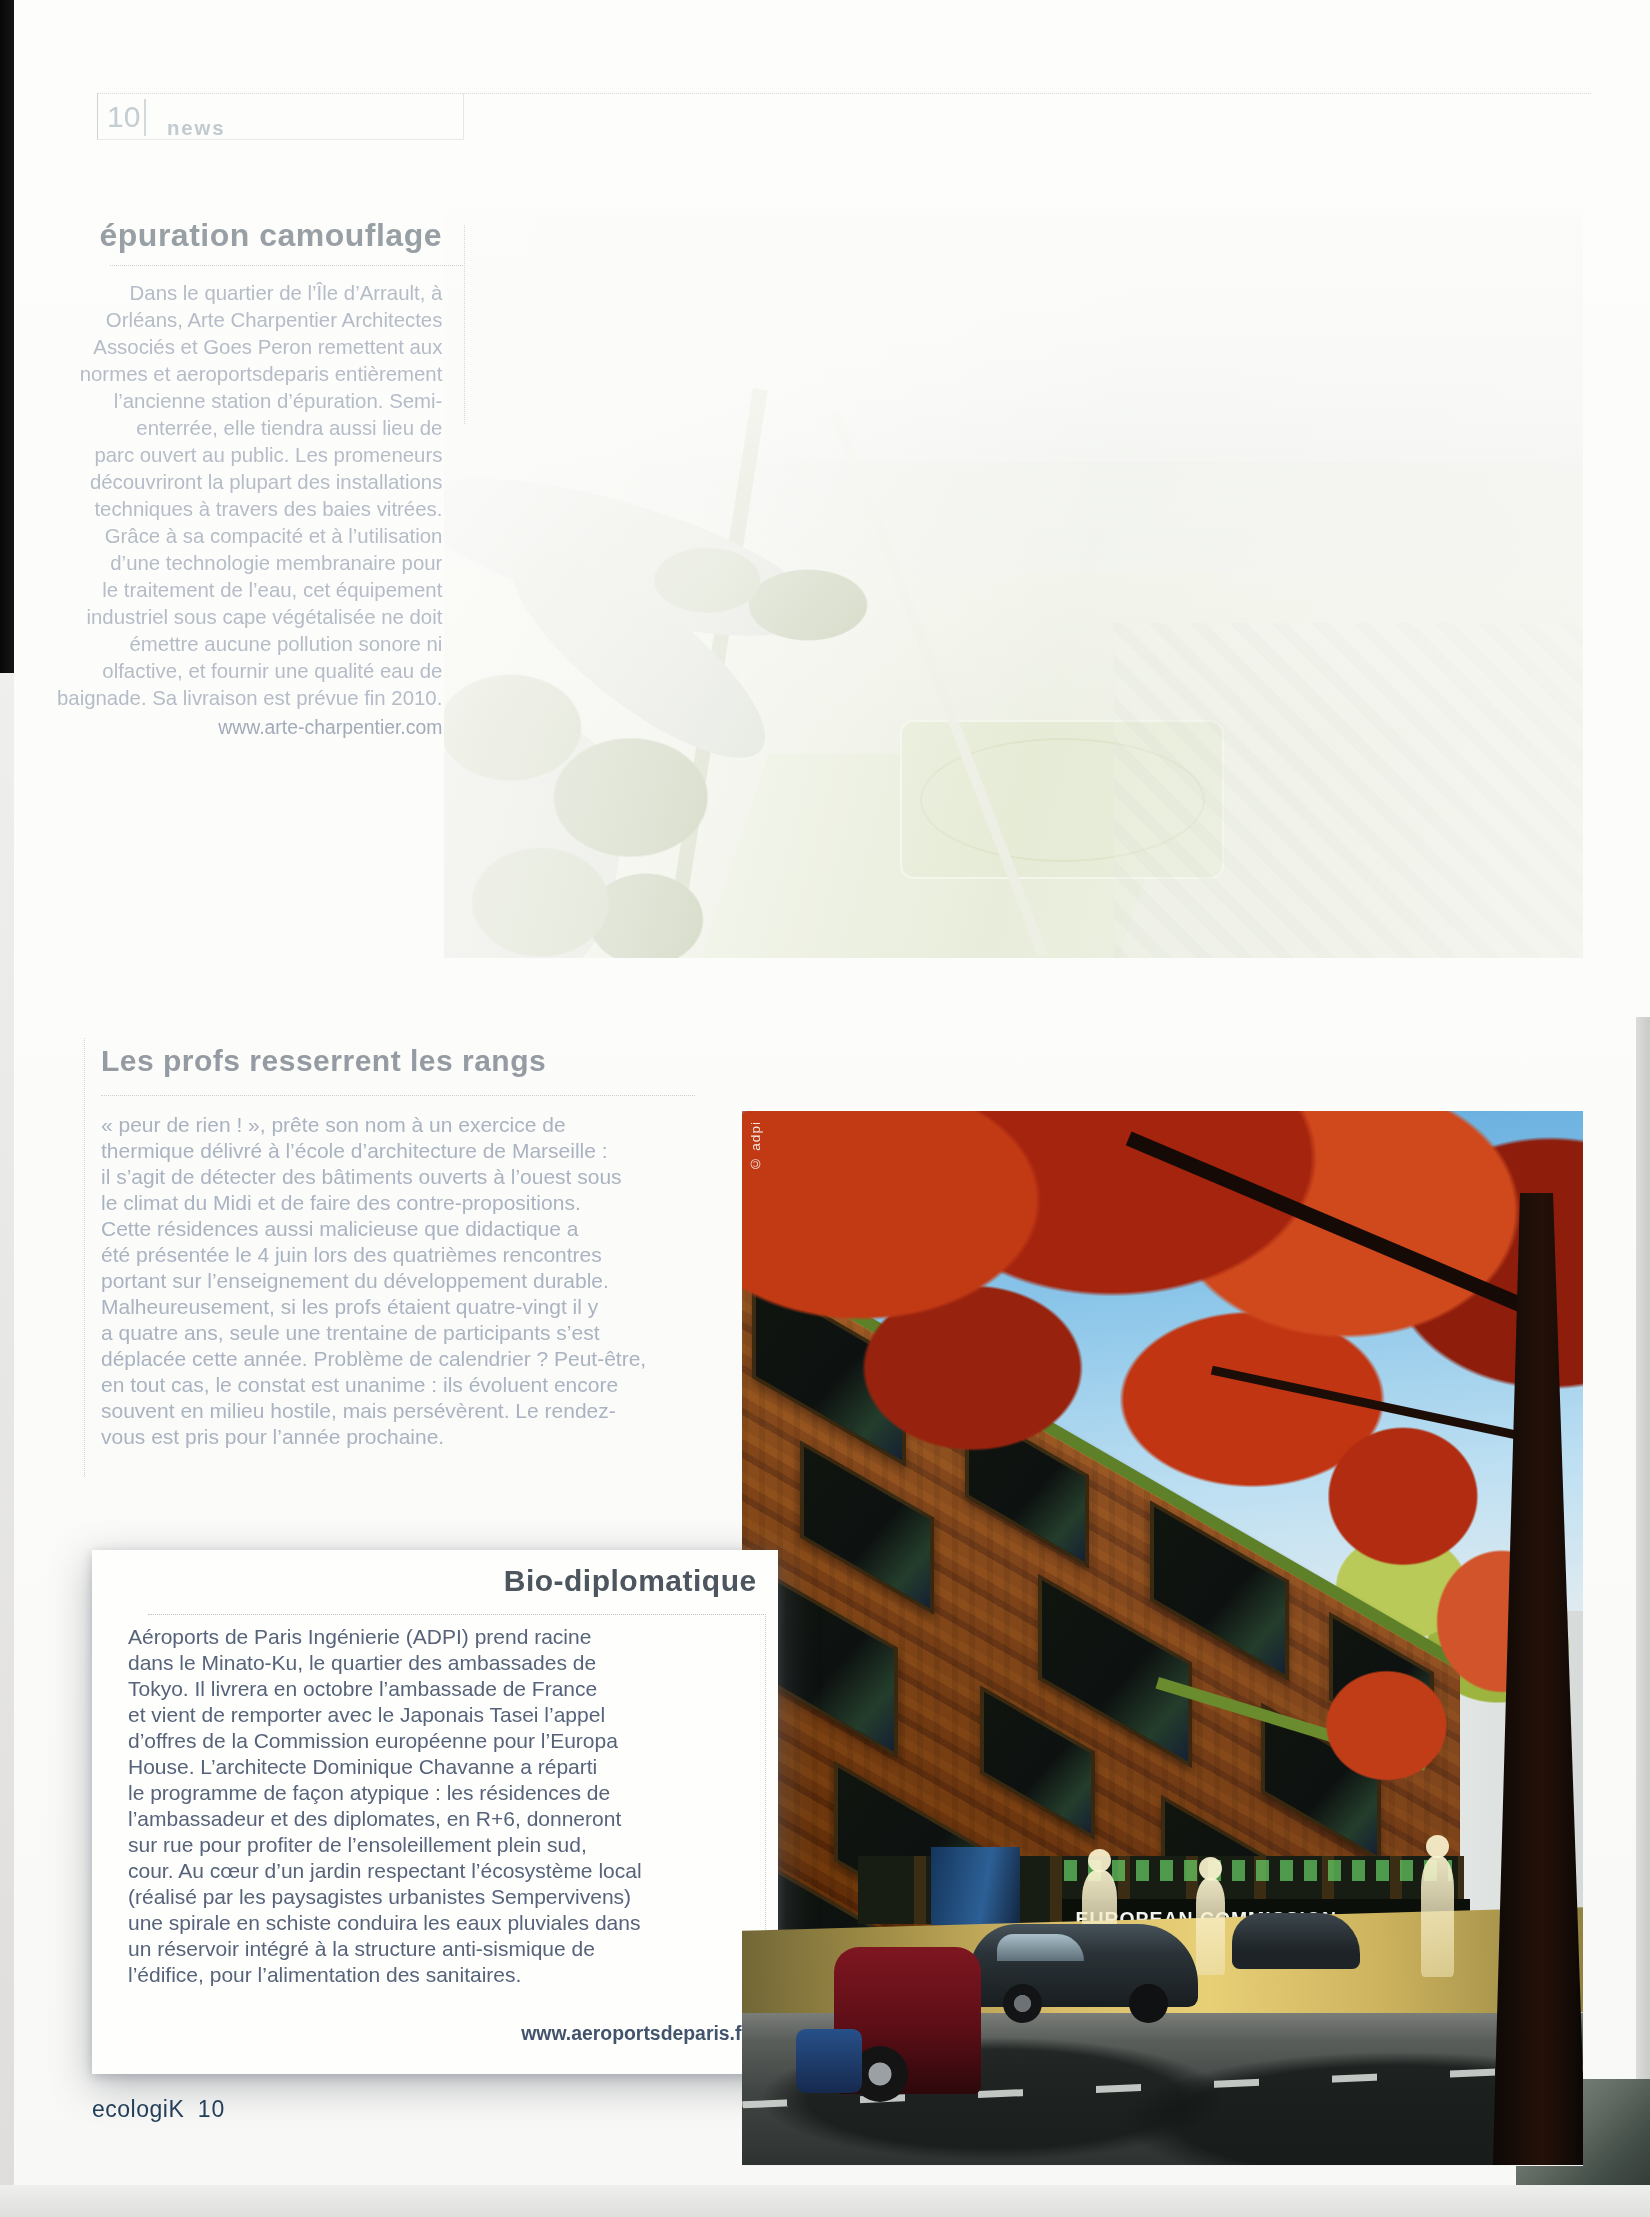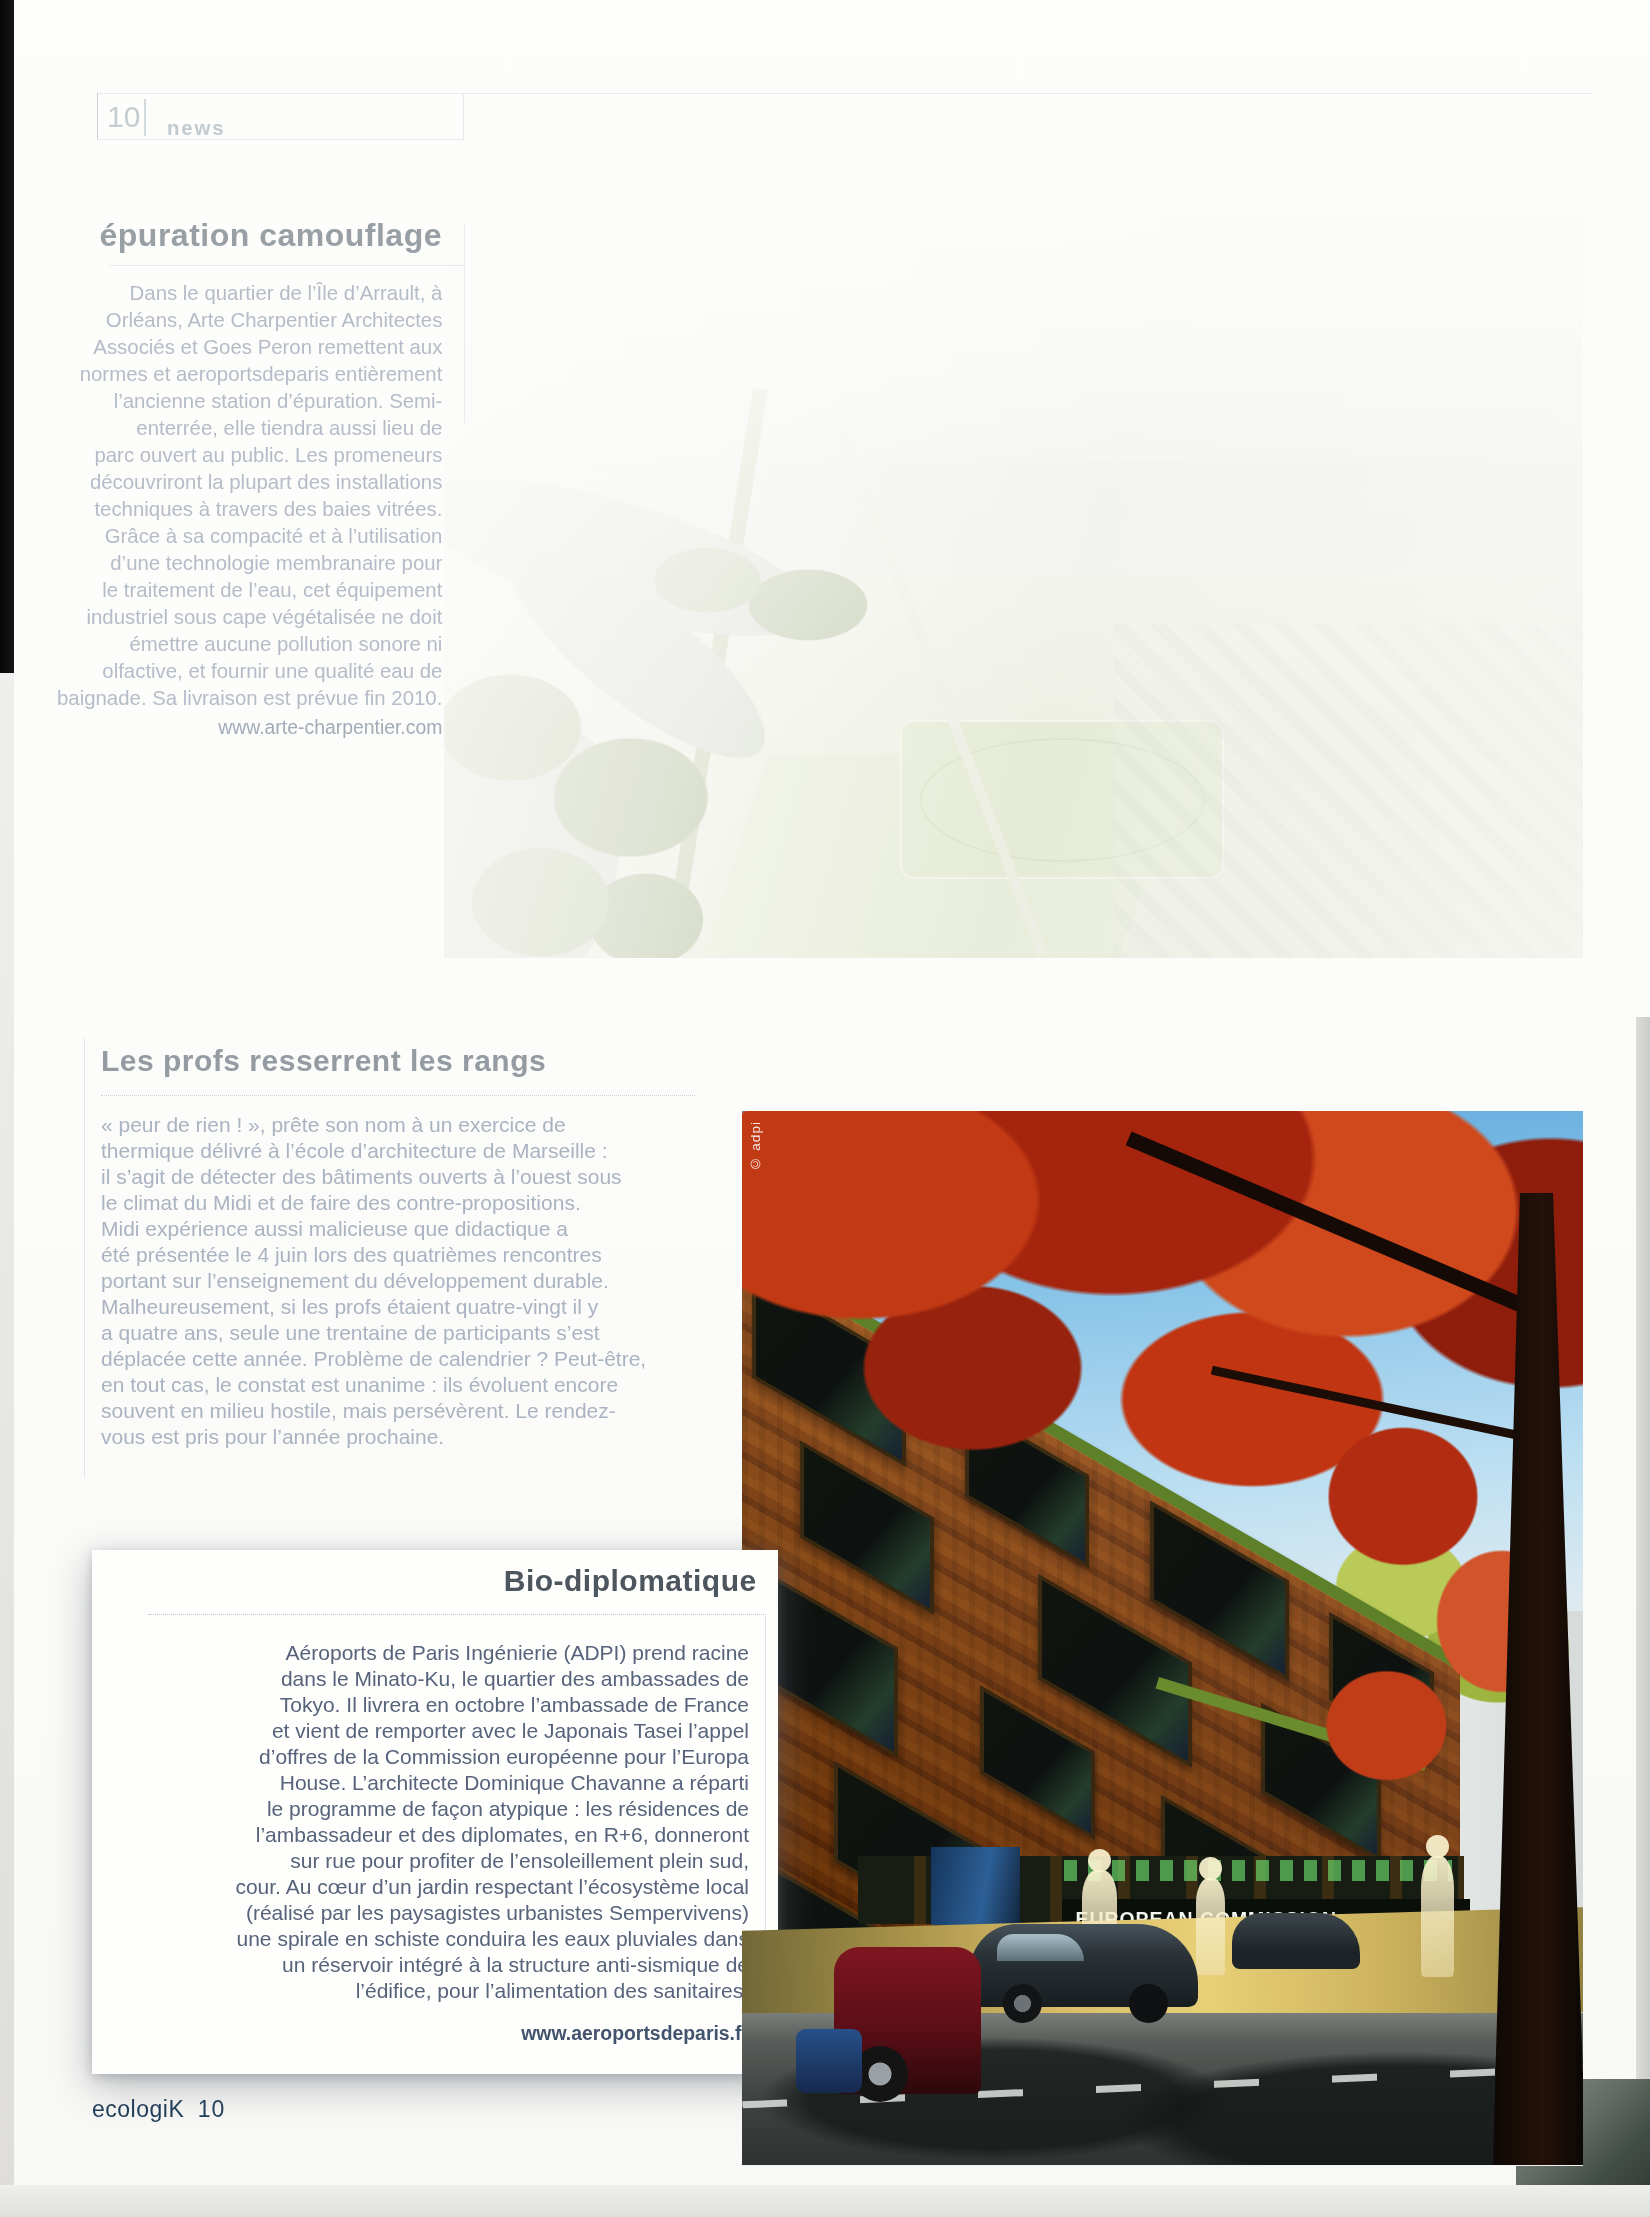--- a/index.html
+++ b/index.html
@@ -36,21 +36,21 @@
   .art2-title{left:101px;top:1044px;font-size:30px;font-weight:bold;color:#949ba2;letter-spacing:0.5px;}
   .art2-rule{left:101px;top:1095px;width:594px;height:0;border-top:1.9px dotted #ccd3d7;}
   .art2-body{left:101px;top:1112px;width:611px;font-size:21px;line-height:26px;color:#aab3c1;}
 
   
   .bio-box{left:92px;top:1550px;width:686px;height:524px;background:#fefefd;z-index:5;
       box-shadow:0 11.6px 37px rgba(105,110,122,.48),0 2.9px 9.7px rgba(105,110,122,.32);}
   .bio-title{position:absolute;right:21.3px;top:13.6px;font-size:30px;font-weight:bold;color:#4d565e;letter-spacing:0.5px;}
   .bio-rule{position:absolute;left:56px;right:13.6px;top:64px;height:0;border-top:1.9px dotted #b9c3c9;}
   .bio-vrule{position:absolute;right:11.6px;top:64px;height:433px;width:0;border-right:1.9px dotted #c3ccd2;}
-  .bio-body{position:absolute;right:29px;top:90px;width:621px;text-align:right;font-size:21px;line-height:26px;color:#56637a;}
+  .bio-body{position:absolute;right:29px;top:74px;width:621px;font-size:21px;line-height:26px;color:#56637a;}
   .bio-url{position:absolute;right:29px;top:472px;width:621px;text-align:right;font-size:19.4px;font-weight:bold;color:#42536d;}
 
   
   .footer{left:92px;top:2096px;font-size:23px;font-weight:normal;color:#203d58;letter-spacing:0.5px;}
   .footer .pnum{margin-left:13.6px;letter-spacing:1px;}
 
   
   .ap{left:444px;top:215px;width:1139px;height:743px;overflow:hidden;background:#f2f4f0;}
   .ap>div{position:absolute;}
   .ap-sky{left:0;top:0;width:100%;height:247px;background:linear-gradient(180deg,#f4f5f3,#edf0ec 70%,#e7ebe5 100%);}
@@ -214,21 +214,21 @@
   <div class="abs art1-url">www.arte-charpentier.com</div>
 
   <div class="abs art2-vrule"></div>
   <div class="abs art2-title">Les profs resserrent les rangs</div>
   <div class="abs art2-rule"></div>
   <div class="abs art2-body">
       <div>« peur de rien ! », prête son nom à un exercice de</div>
       <div>thermique délivré à l’école d’architecture de Marseille :</div>
       <div>il s’agit de détecter des bâtiments ouverts à l’ouest sous</div>
       <div>le climat du Midi et de faire des contre-propositions.</div>
-      <div>Midi expérience aussi malicieuse que didactique a</div>
+      <div>Cette résidences aussi malicieuse que didactique a</div>
       <div>été présentée le 4 juin lors des quatrièmes rencontres</div>
       <div>portant sur l’enseignement du développement durable.</div>
       <div>Malheureusement, si les profs étaient quatre-vingt il y</div>
       <div>a quatre ans, seule une trentaine de participants s’est</div>
       <div>déplacée cette année. Problème de calendrier ? Peut-être,</div>
       <div>en tout cas, le constat est unanime : ils évoluent encore</div>
       <div>souvent en milieu hostile, mais persévèrent. Le rendez-</div>
       <div>vous est pris pour l’année prochaine.</div>
     </div>
 

